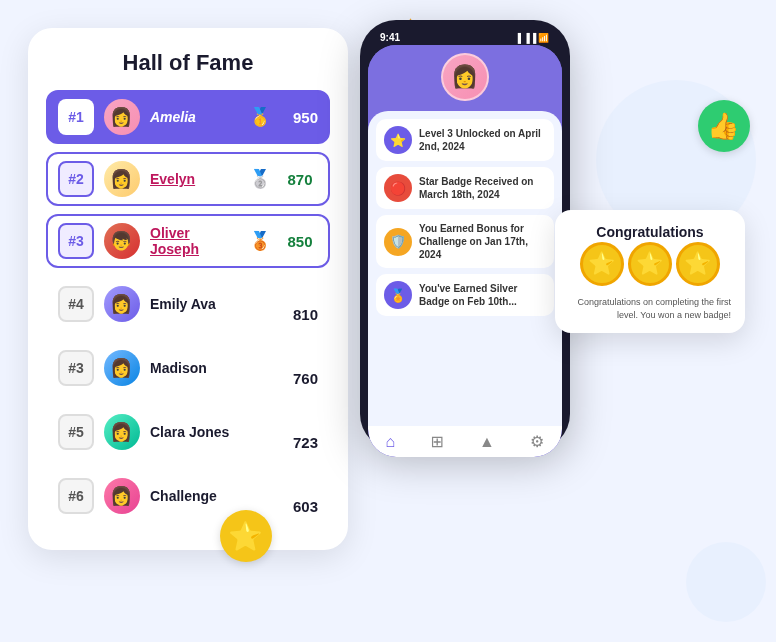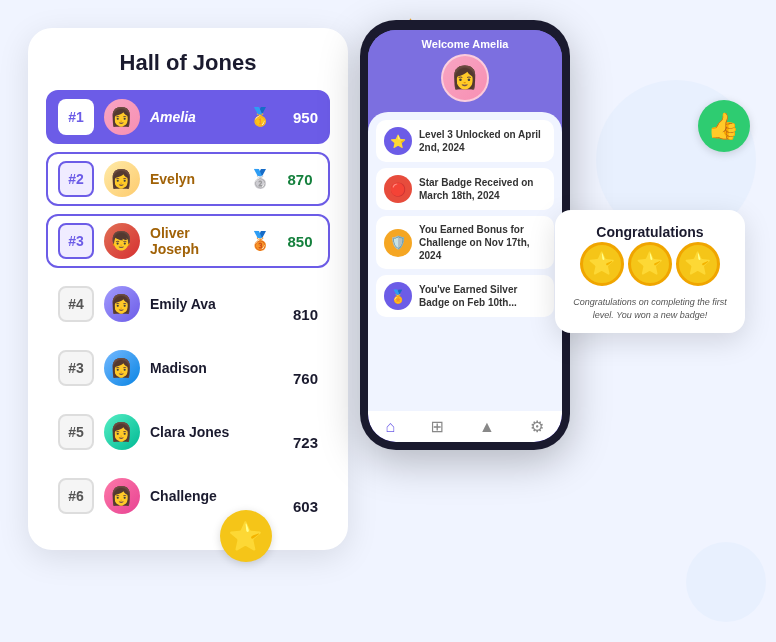--- a/index.html
+++ b/index.html
@@ -146,21 +146,21 @@
       overflow: hidden;
       font-size: 18px;
     }
 
     .hof-name {
       flex: 1;
       font-size: 14px;
       font-weight: 600;
     }
     .hof-row.highlight .hof-name { color: #fff; font-style: italic; }
-    .hof-row.bordered .hof-name { color: #a16207; }
+    .hof-row.bordered .hof-name { color: #be185d; text-decoration: underline; }
     .hof-row.plain .hof-name { color: #1a1a2e; }
 
     .medal { font-size: 18px; }
 
     .hof-score {
       font-size: 15px;
       font-weight: 700;
       min-width: 36px;
       text-align: right;
     }
@@ -316,42 +316,41 @@
       background: #f5c518;
       display: flex;
       align-items: center;
       justify-content: center;
       font-size: 22px;
       border: 3px solid #f0a500;
     }
     .congrats-text {
       font-size: 9px;
       color: #555;
-      text-align: center;
+      text-align: right;
       line-height: 1.4;
-      font-style: italic;
     }
   </style>
 </head>
 <body>
 
 <div class="bg-triangle"></div>
 <div class="bg-circle-blue"></div>
 <div class="bg-circle-bottom"></div>
 
 <div class="thumbs-badge">
   <span>👍</span>
 </div>
 
 <div class="star-badge">
   <span>⭐</span>
 </div>
 
 <div class="hof-card">
-  <div class="hof-title">Hall of Jones</div>
+  <div class="hof-title">Hall of Fame</div>
 
   <div class="hof-row highlight">
     <div class="rank-badge purple">#1</div>
     <div class="avatar av-amelia">👩</div>
     <span class="hof-name">Amelia</span>
     <span class="medal">🥇</span>
     <span class="hof-score">950</span>
   </div>
 
   <div class="hof-row bordered">
@@ -393,37 +392,40 @@
 
   <div class="hof-row plain">
     <div class="rank-badge gray">#6</div>
     <div class="avatar av-scarlett">👩</div>
     <span class="hof-name">Challenge</span>
     <span class="hof-score">603</span>
   </div>
 </div>
 
 <div class="phone">
+  <div class="phone-notch">
+    <span class="phone-time">9:41</span>
+    <span class="phone-icons">▐ ▐▐ 📶</span>
+  </div>
   <div class="phone-screen">
     <div class="phone-header">
-      <div class="phone-welcome">Welcome Amelia</div>
       <div class="phone-avatar">👩</div>
     </div>
     <div class="phone-content">
       <div class="activity-item">
         <div class="activity-icon" style="background:#6c5ce7">⭐</div>
         <div class="activity-text">Level 3 Unlocked on April 2nd, 2024</div>
       </div>
       <div class="activity-item">
         <div class="activity-icon" style="background:#e74c3c">🔴</div>
         <div class="activity-text">Star Badge Received on March 18th, 2024</div>
       </div>
       <div class="activity-item">
         <div class="activity-icon" style="background:#f5a623">🛡️</div>
-        <div class="activity-text">You Earned Bonus for Challenge on Nov 17th, 2024</div>
+        <div class="activity-text">You Earned Bonus for Challenge on Jan 17th, 2024</div>
       </div>
       <div class="activity-item">
         <div class="activity-icon" style="background:#6c5ce7">🏅</div>
         <div class="activity-text">You've Earned Silver Badge on Feb 10th...</div>
       </div>
     </div>
     <div class="phone-nav">
       <span class="nav-icon active">⌂</span>
       <span class="nav-icon">⊞</span>
       <span class="nav-icon">▲</span>

